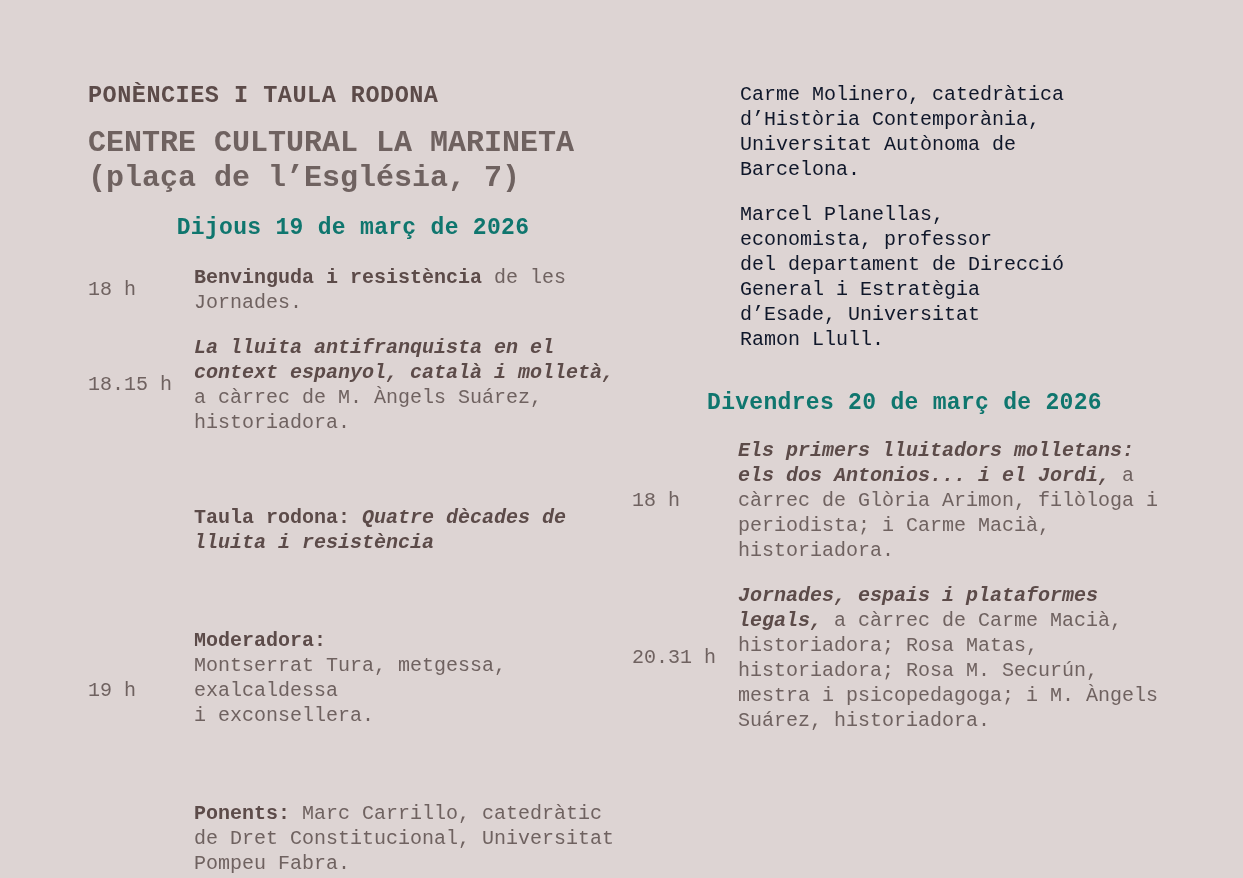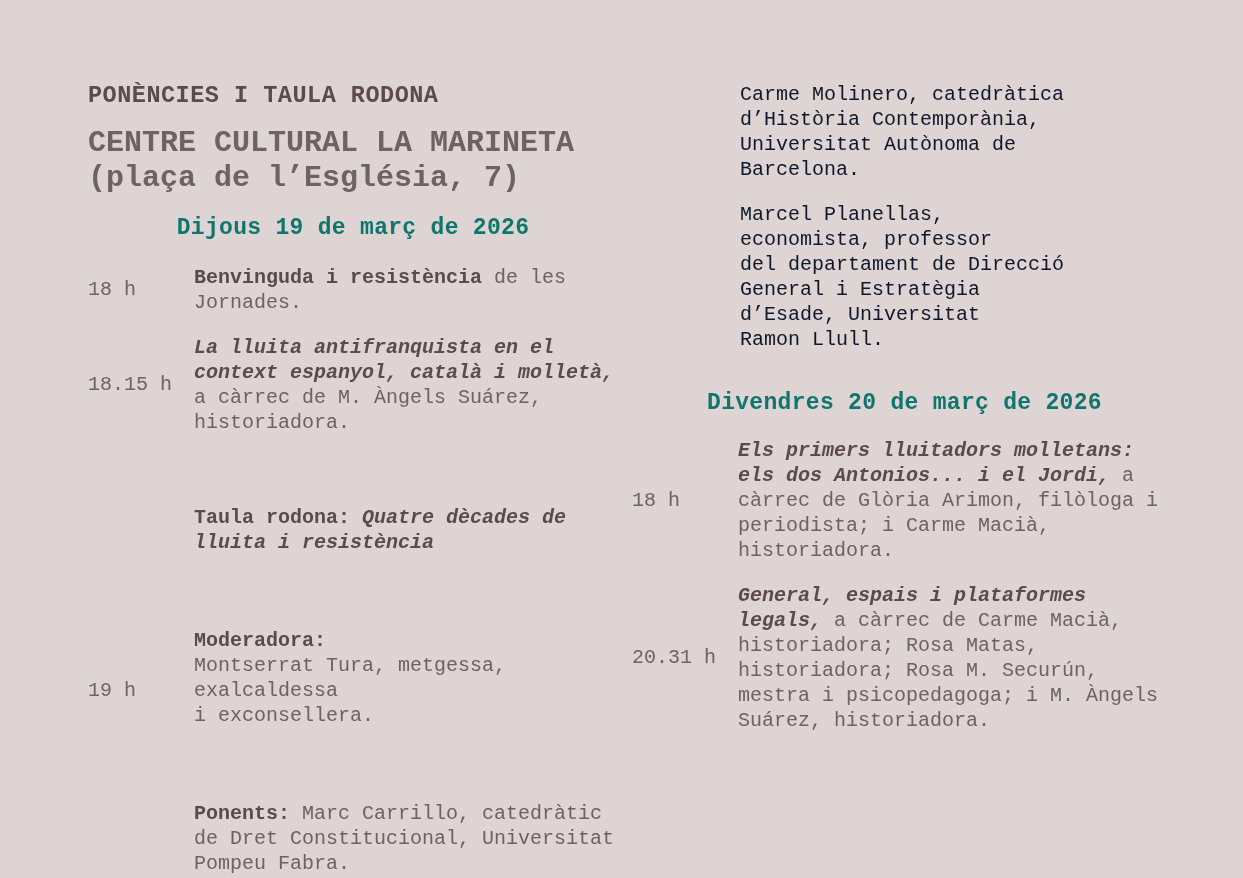--- a/index.html
+++ b/index.html
@@ -171,19 +171,19 @@
 
     <h2 class="day-heading right-day">Divendres 20 de març de 2026</h2>
 
     <div class="entry">
       <div class="entry-time">18 h</div>
       <div class="entry-body"><span class="bi">Els primers lluitadors molletans: els dos Antonios... i el Jordi,</span><span> a càrrec de Glòria Arimon, filòloga i periodista; i Carme Macià, historiadora.</span></div>
     </div>
 
     <div class="entry">
       <div class="entry-time">20.31 h</div>
-      <div class="entry-body"><span class="bi">General, espais i plataformes legals,</span><span> a càrrec de Carme Macià, historiadora; Rosa Matas, historiadora; Rosa M. Securún, mestra i psicopedagoga; i M. Àngels Suárez, historiadora.</span></div>
+      <div class="entry-body"><span class="bi">Jornades, espais i plataformes legals,</span><span> a càrrec de Carme Macià, historiadora; Rosa Matas, historiadora; Rosa M. Securún, mestra i psicopedagoga; i M. Àngels Suárez, historiadora.</span></div>
     </div>
 
   </div>
 
 
 </div>
 
 </body></html>

